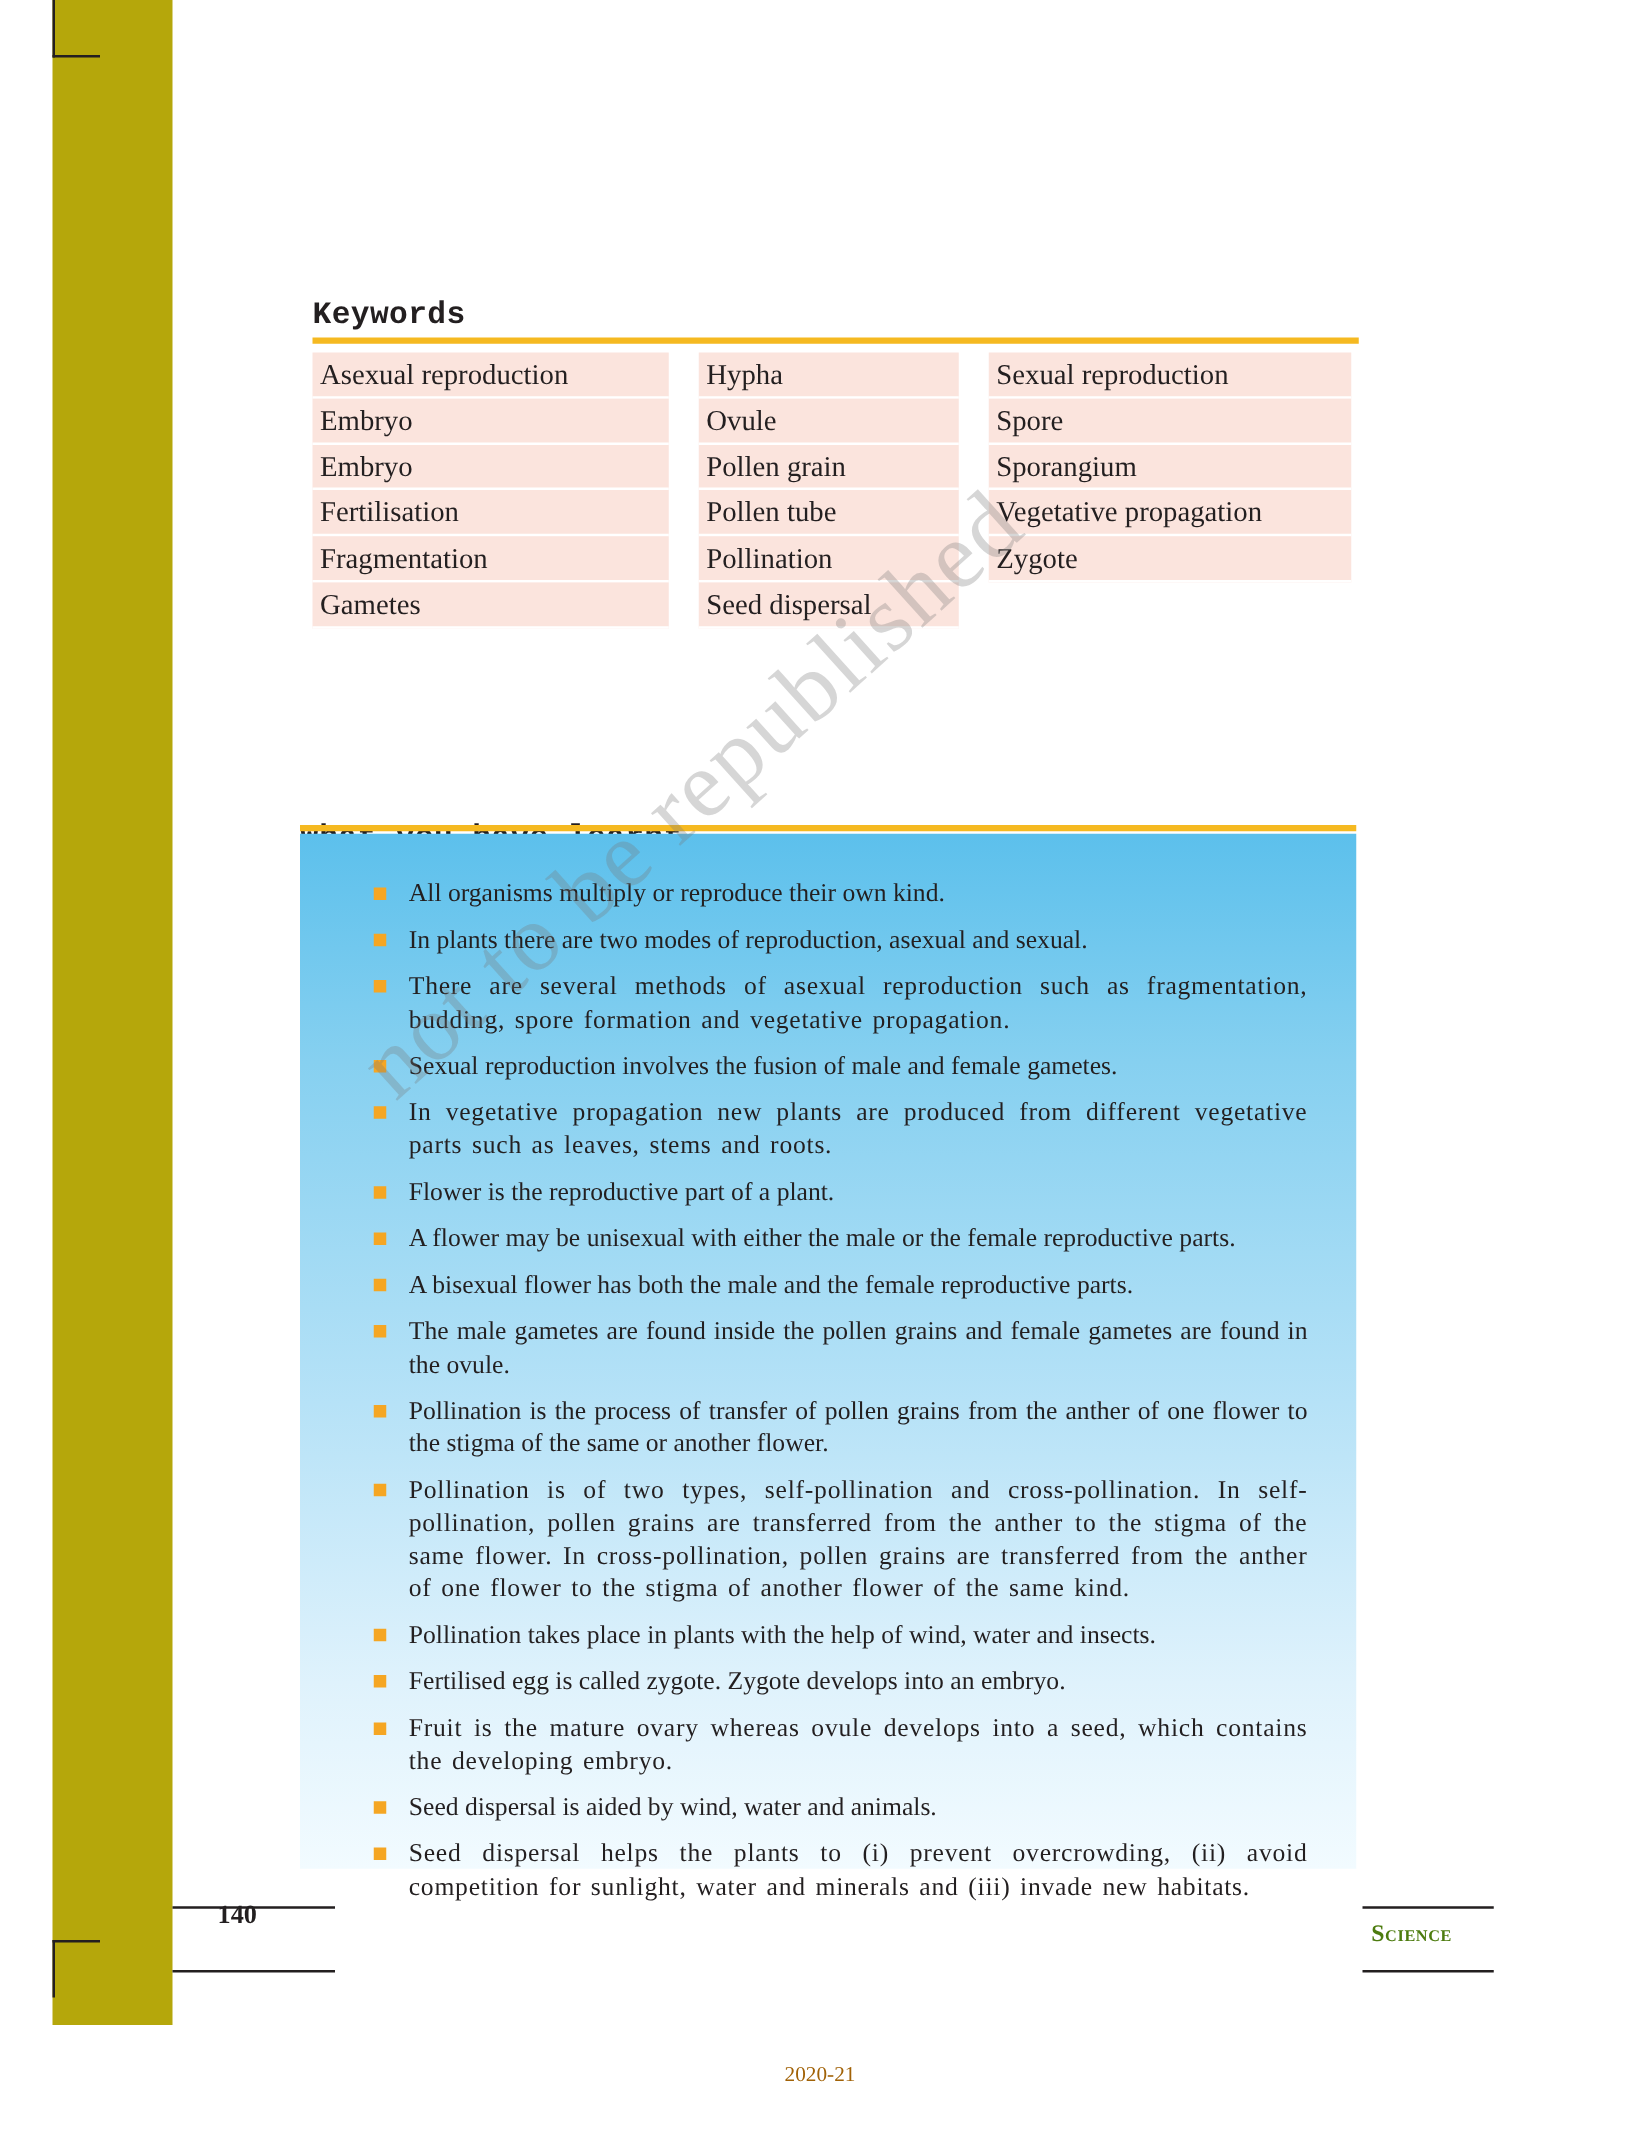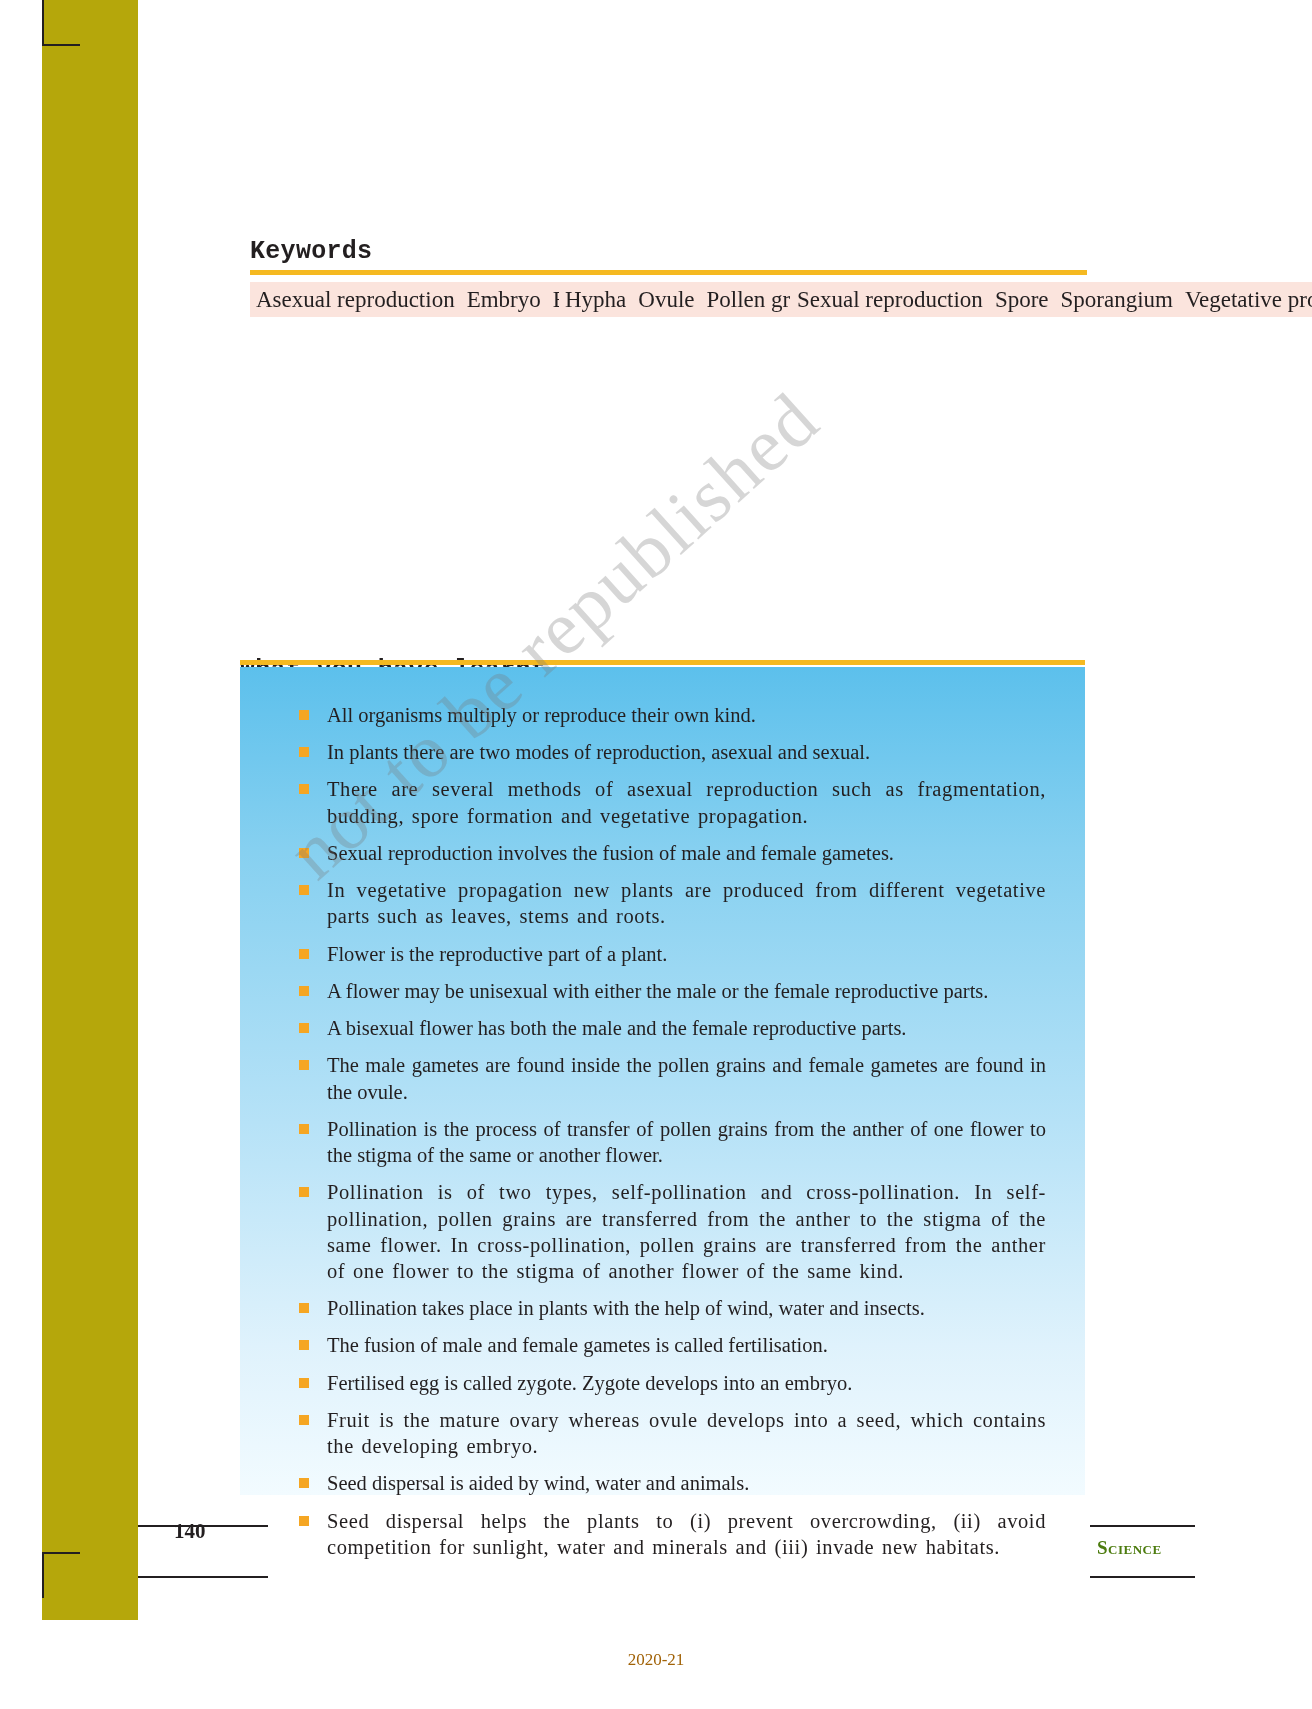--- a/index.html
+++ b/index.html
@@ -65,21 +65,21 @@
 
   
   .kw-columns {
     position: absolute;
     left: 250px;
     top: 282px;
     width: 840px;
     display: flex;
     gap: 24px;
   }
-  .kw-col { display: flex; flex-direction: row; }
+  .kw-col { display: flex; flex-direction: column; }
   .kw-col.c1 { width: 285px; }
   .kw-col.c2 { width: 208px; }
   .kw-col.c3 { width: 290px; }
 
   .kw-item {
     background: #fbe4dd;
     font-family: "Liberation Serif", serif;
     font-size: 23px;
     color: #231f20;
     padding: 5px 6px 4px 6px;
@@ -264,21 +264,20 @@
       <li class="spaced"><span class="bullet"></span><span class="txt">There are several methods of asexual reproduction such as fragmentation, budding, spore formation and vegetative propagation.</span></li>
       <li><span class="bullet"></span><span class="txt">Sexual reproduction involves the fusion of male and female gametes.</span></li>
       <li class="spaced"><span class="bullet"></span><span class="txt">In vegetative propagation new plants are produced from different vegetative parts such as leaves, stems and roots.</span></li>
       <li><span class="bullet"></span><span class="txt">Flower is the reproductive part of a plant.</span></li>
       <li><span class="bullet"></span><span class="txt">A flower may be unisexual with either the male or the female reproductive parts.</span></li>
       <li><span class="bullet"></span><span class="txt">A bisexual flower has both the male and the female reproductive parts.</span></li>
       <li><span class="bullet"></span><span class="txt">The male gametes are found inside the pollen grains and female gametes are found in the ovule.</span></li>
       <li><span class="bullet"></span><span class="txt">Pollination is the process of transfer of pollen grains from the anther of one flower to the stigma of the same or another flower.</span></li>
       <li class="spaced"><span class="bullet"></span><span class="txt">Pollination is of two types, self-pollination and cross-pollination. In self-pollination, pollen grains are transferred from the anther to the stigma of the same flower. In cross-pollination, pollen grains are transferred from the anther of one flower to the stigma of another flower of the same kind.</span></li>
       <li><span class="bullet"></span><span class="txt">Pollination takes place in plants with the help of wind, water and insects.</span></li>
-      <li><span class="bullet"></span><span class="txt">The fusion of male and female gametes is called fertilisation.</span></li>
       <li><span class="bullet"></span><span class="txt">Fertilised egg is called zygote. Zygote develops into an embryo.</span></li>
       <li class="spaced"><span class="bullet"></span><span class="txt">Fruit is the mature ovary whereas ovule develops into a seed, which contains the developing embryo.</span></li>
       <li><span class="bullet"></span><span class="txt">Seed dispersal is aided by wind, water and animals.</span></li>
       <li class="spaced"><span class="bullet"></span><span class="txt">Seed dispersal helps the plants to (i) prevent overcrowding, (ii) avoid competition for sunlight, water and minerals and (iii) invade new habitats.</span></li>
     </ul>
   </div>
 
   <div class="watermark">
     <span>not to be republished</span>
   </div>

